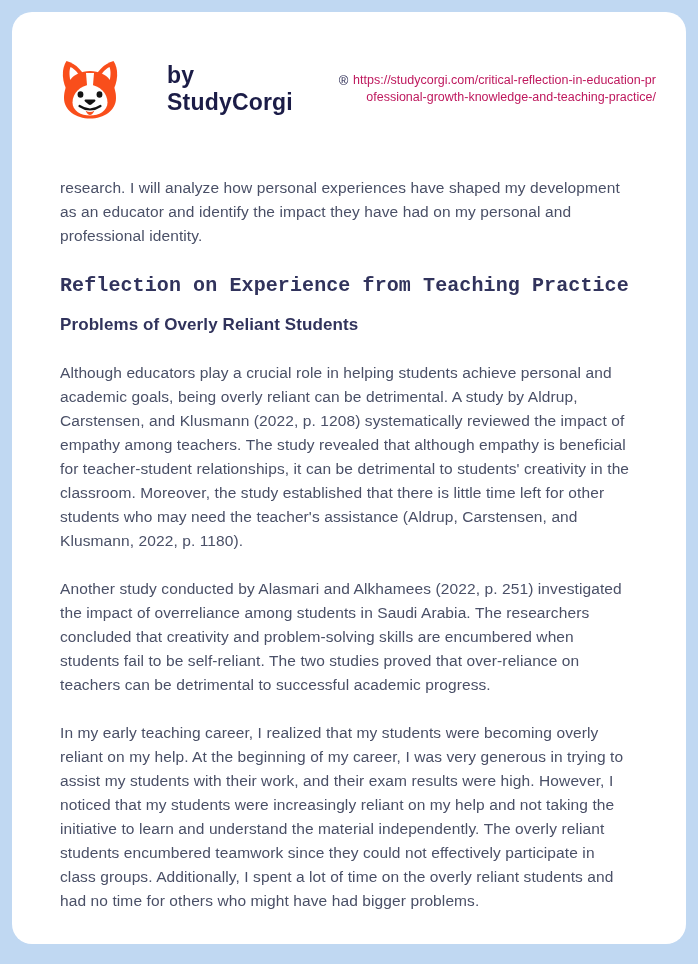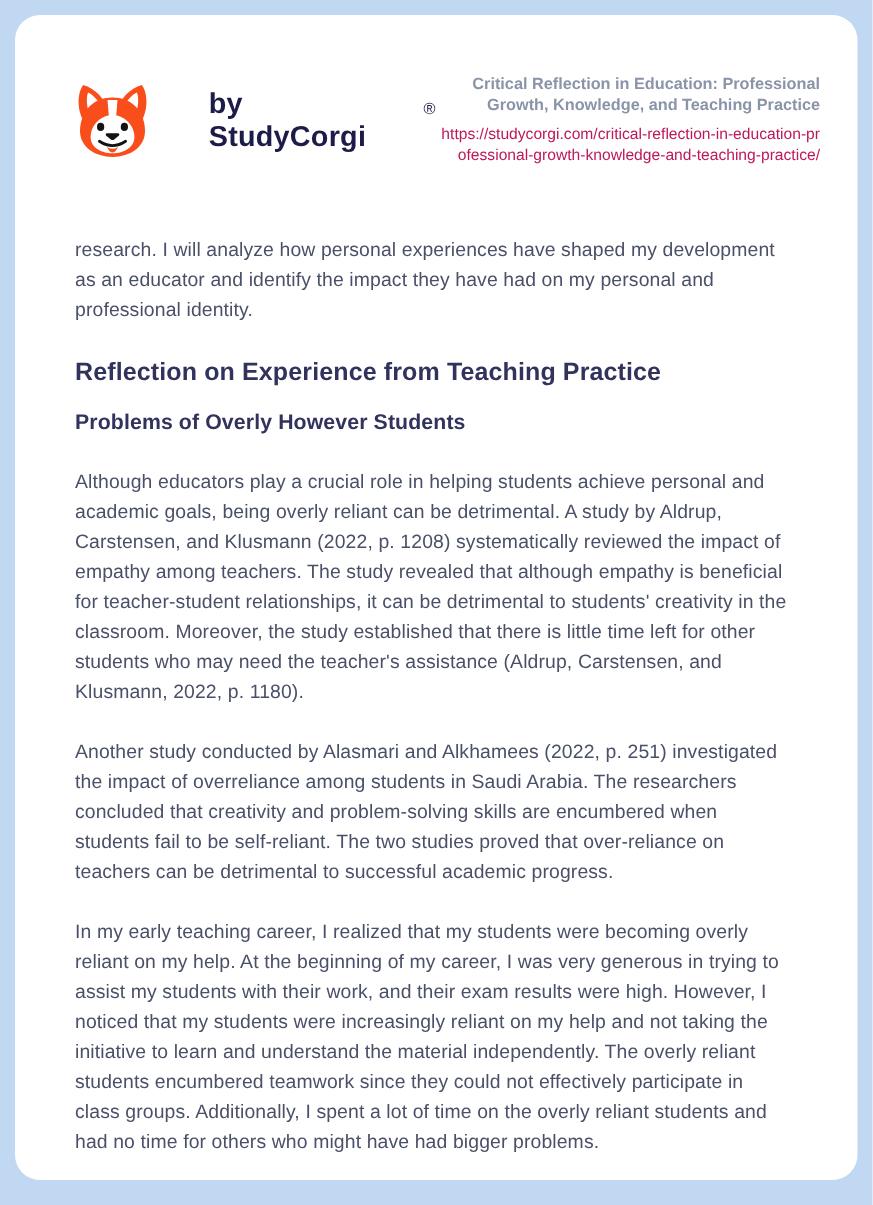--- a/index.html
+++ b/index.html
@@ -99,20 +99,21 @@
   .content p.intro {
     margin-bottom: 26px;
   }
 
   .content h2 {
     font-size: 20px;
     font-weight: 700;
     color: #31335c;
     letter-spacing: 0.1px;
     margin: 0 0 18px 0;
+    font-family: Liberation Mono, monospace;
   }
 
   .content h3 {
     font-size: 17px;
     font-weight: 700;
     color: #31335c;
     letter-spacing: 0.1px;
     margin: 0 0 26px 0;
   }
 </style>
@@ -137,31 +138,30 @@
           <path d="M27.5 41.5 L36.5 41.5 C37.5 41.5 37.8 42.7 37 43.5 L33.3 46.6 C32.6 47.2 31.4 47.2 30.7 46.6 L27 43.5 C26.2 42.7 26.5 41.5 27.5 41.5 Z" fill="#141414"></path>
           <path d="M21.5 48 Q32 55 42.5 48" stroke="#141414" stroke-width="2.2" fill="none" stroke-linecap="round"></path>
           <path d="M27.5 52.5 Q32 61.5 36.5 52.5 Q32 55.5 27.5 52.5 Z" fill="#f94e1b"></path>
         </svg>
       </span>
       <span class="logo-text">by StudyCorgi</span>
       <span class="logo-reg">®</span>
     </div>
 
     <div class="meta">
-      <div class="doc-title">Critical Reflection in Education: Professional Growth, Knowledge, and Teaching Practice</div>
       <a href="#" class="doc-url">https://studycorgi.com/critical-reflection-in-education-professional-growth-knowledge-and-teaching-practice/</a>
     </div>
   </header>
 
   <main class="content">
     <p class="intro">research. I will analyze how personal experiences have shaped my development as an educator and identify the impact they have had on my personal and professional identity.</p>
 
     <h2>Reflection on Experience from Teaching Practice</h2>
 
-    <h3>Problems of Overly However Students</h3>
+    <h3>Problems of Overly Reliant Students</h3>
 
     <p>Although educators play a crucial role in helping students achieve personal and academic goals, being overly reliant can be detrimental. A study by Aldrup, Carstensen, and Klusmann (2022, p. 1208) systematically reviewed the impact of empathy among teachers. The study revealed that although empathy is beneficial for teacher-student relationships, it can be detrimental to students' creativity in the classroom. Moreover, the study established that there is little time left for other students who may need the teacher's assistance (Aldrup, Carstensen, and Klusmann, 2022, p. 1180).</p>
 
     <p>Another study conducted by Alasmari and Alkhamees (2022, p. 251) investigated the impact of overreliance among students in Saudi Arabia. The researchers concluded that creativity and problem-solving skills are encumbered when students fail to be self-reliant. The two studies proved that over-reliance on teachers can be detrimental to successful academic progress.</p>
 
     <p>In my early teaching career, I realized that my students were becoming overly reliant on my help. At the beginning of my career, I was very generous in trying to assist my students with their work, and their exam results were high. However, I noticed that my students were increasingly reliant on my help and not taking the initiative to learn and understand the material independently. The overly reliant students encumbered teamwork since they could not effectively participate in class groups. Additionally, I spent a lot of time on the overly reliant students and had no time for others who might have had bigger problems.</p>
 
   </main>
 
 </div>

